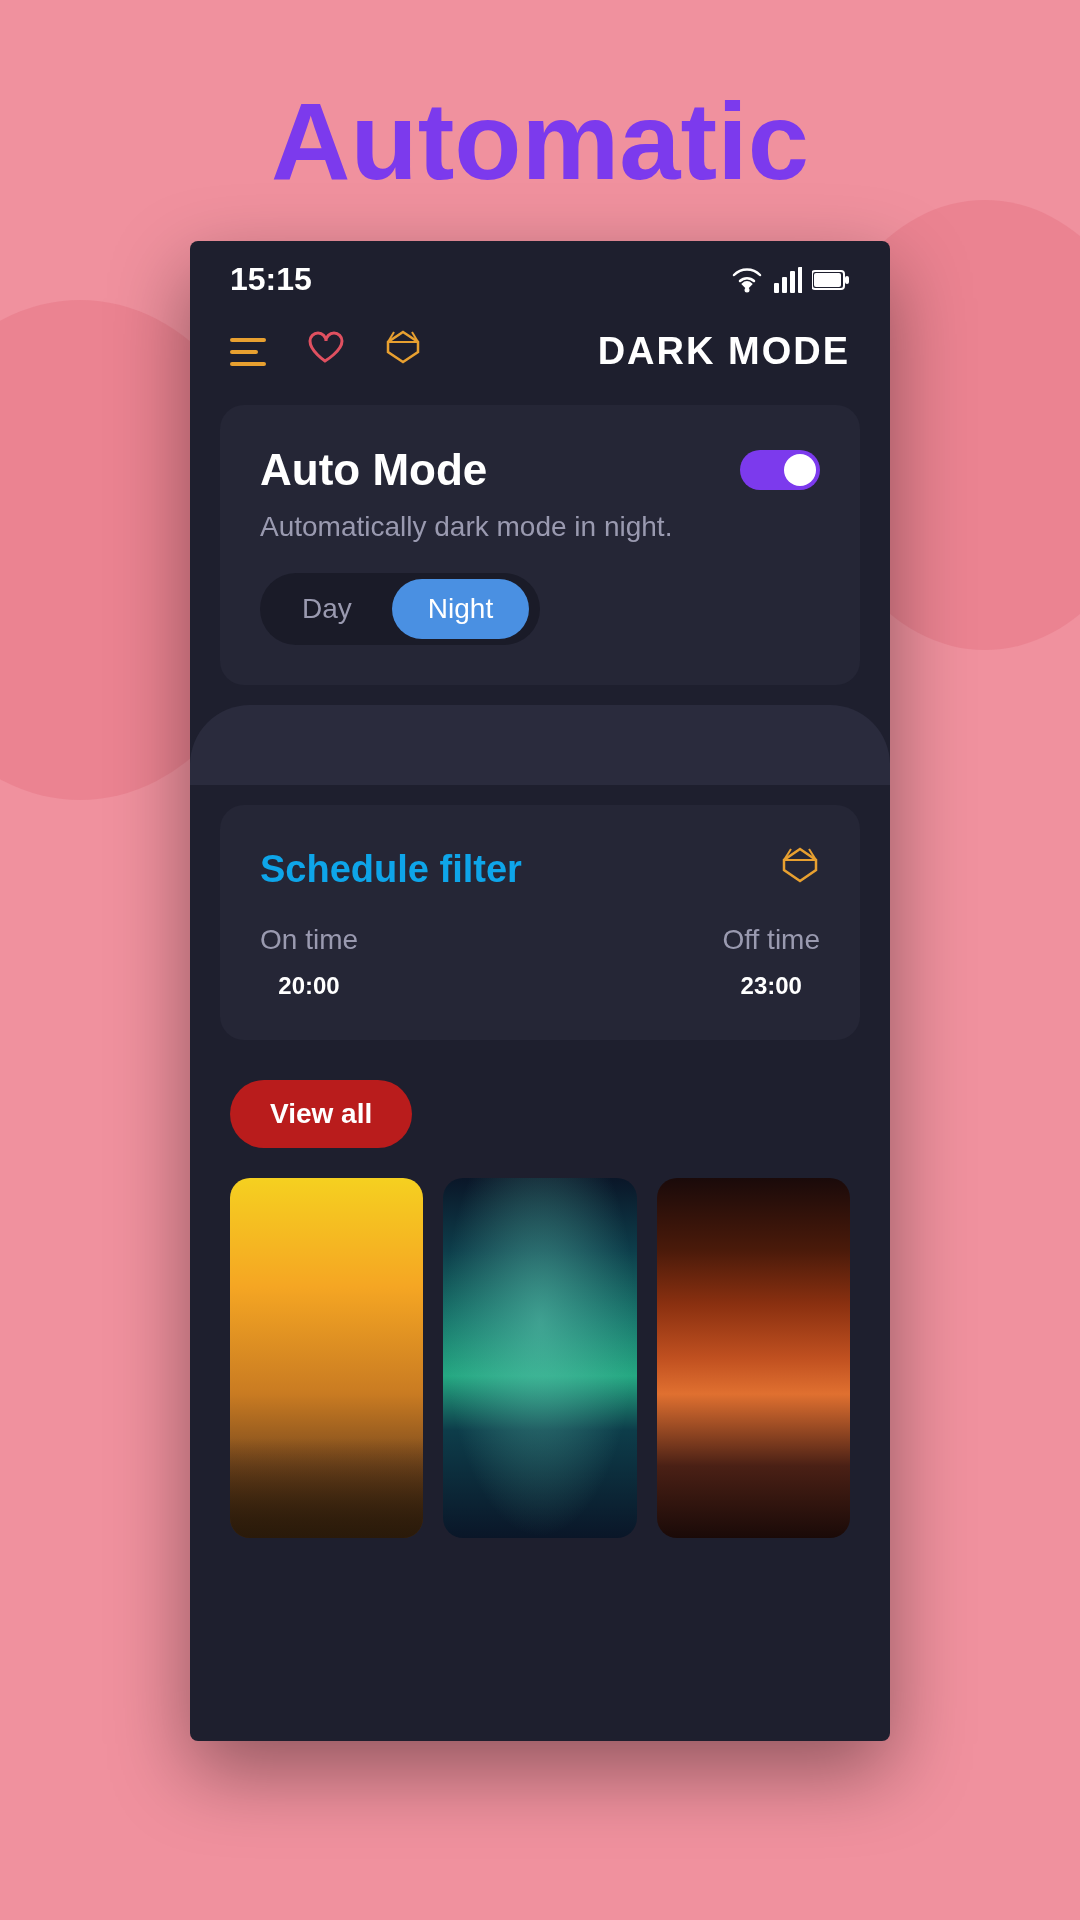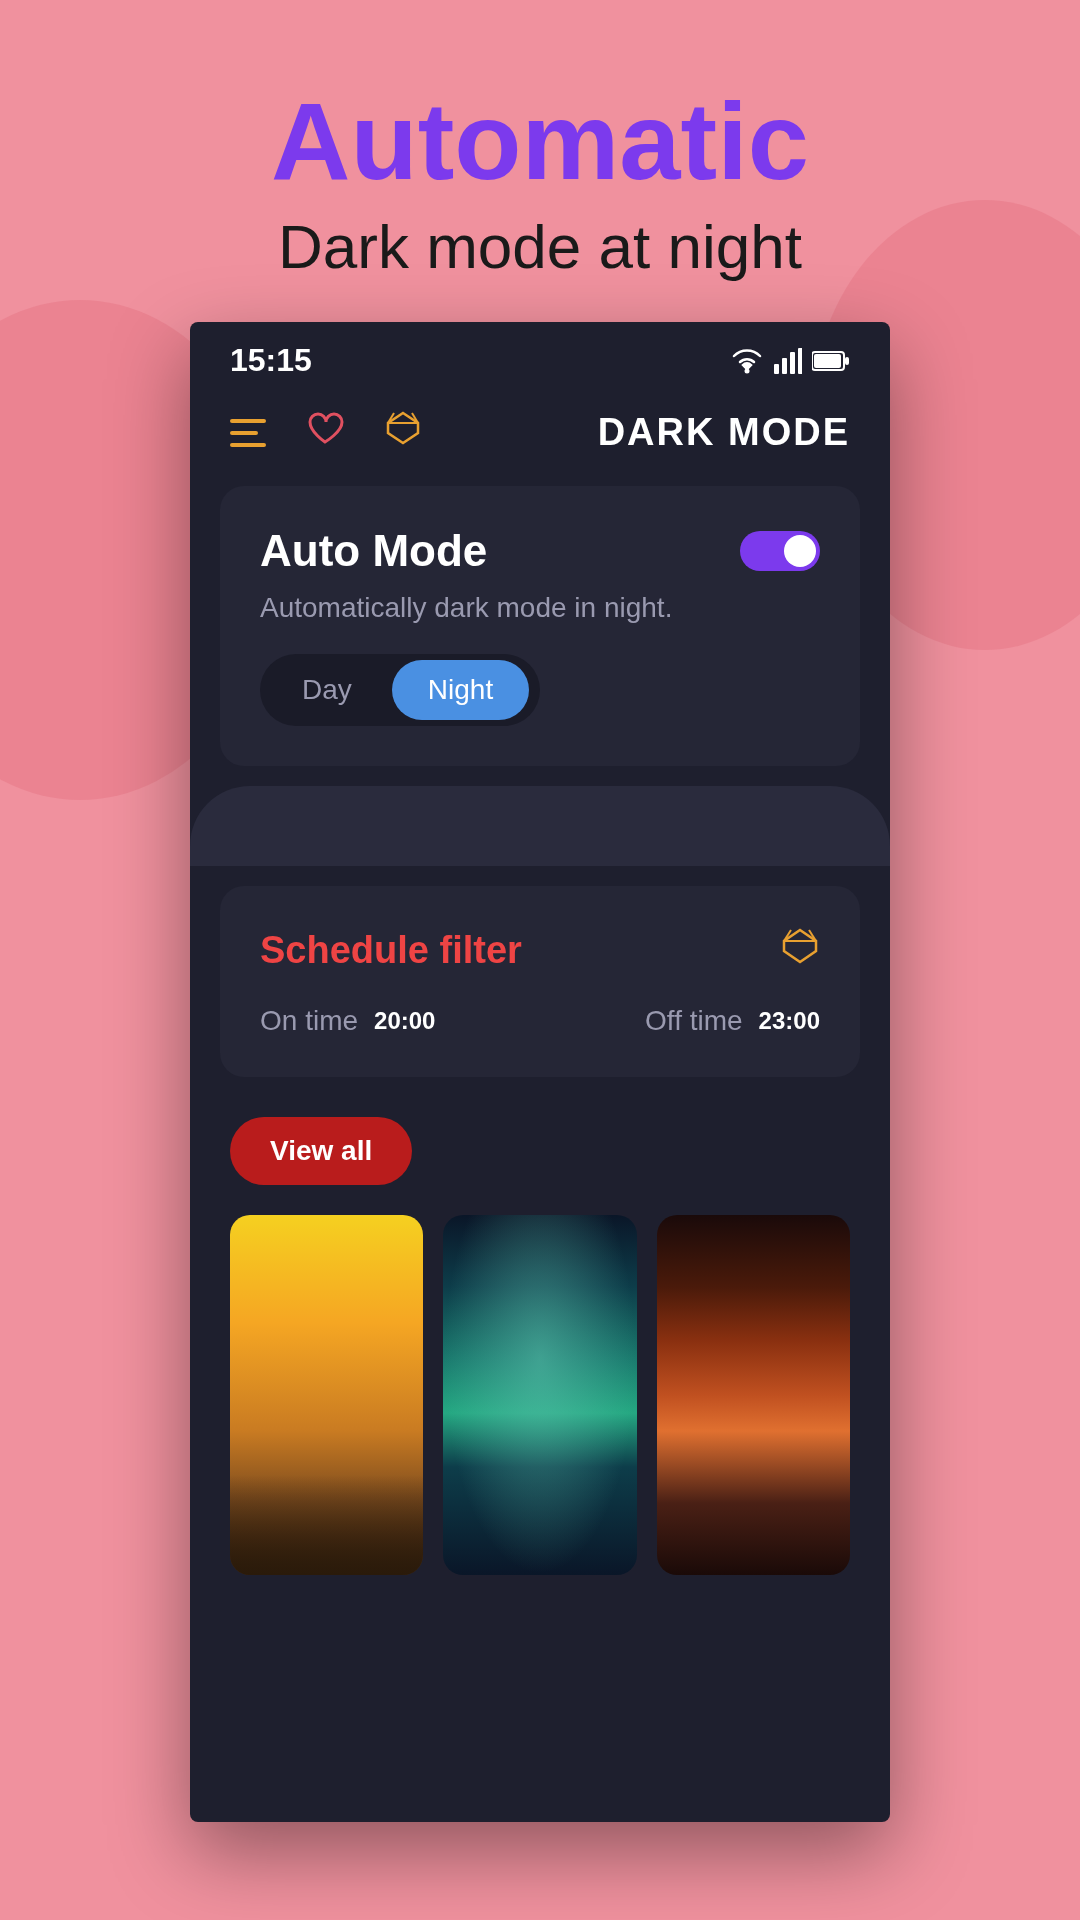--- a/index.html
+++ b/index.html
@@ -229,40 +229,41 @@
     }
 
     .schedule-header {
       display: flex;
       align-items: center;
       justify-content: space-between;
       margin-bottom: 30px;
     }
 
     .schedule-title {
-      color: #ef4444;
+      color: #0ea5e9;
       font-size: 38px;
       font-weight: 600;
     }
 
     .diamond-icon {
       color: #e8a030;
       font-size: 38px;
     }
 
     .schedule-times {
       display: flex;
       align-items: center;
       justify-content: space-between;
     }
 
     .time-item {
       display: flex;
       align-items: center;
       gap: 16px;
+      flex-direction: column;
     }
 
     .time-label {
       color: #9a9ab0;
       font-size: 28px;
     }
 
     .time-value {
       color: white;
       font-size: 24px;
@@ -370,21 +371,20 @@
     }
   </style>
 </head>
 <body>
 
 <div class="bg-blob-left"></div>
 <div class="bg-blob-right"></div>
 
 <div class="header-section">
   <div class="header-title">Automatic</div>
-  <div class="header-subtitle">Dark mode at night</div>
 </div>
 
 <div class="phone-mockup">
 
   <div class="status-bar">
     <span class="status-time">15:15</span>
     <div class="status-icons">
 
       <svg width="34" height="26" viewBox="0 0 34 26" fill="white">
         <path d="M17 21l4-4a5.5 5.5 0 00-8 0l4 4z"></path>

